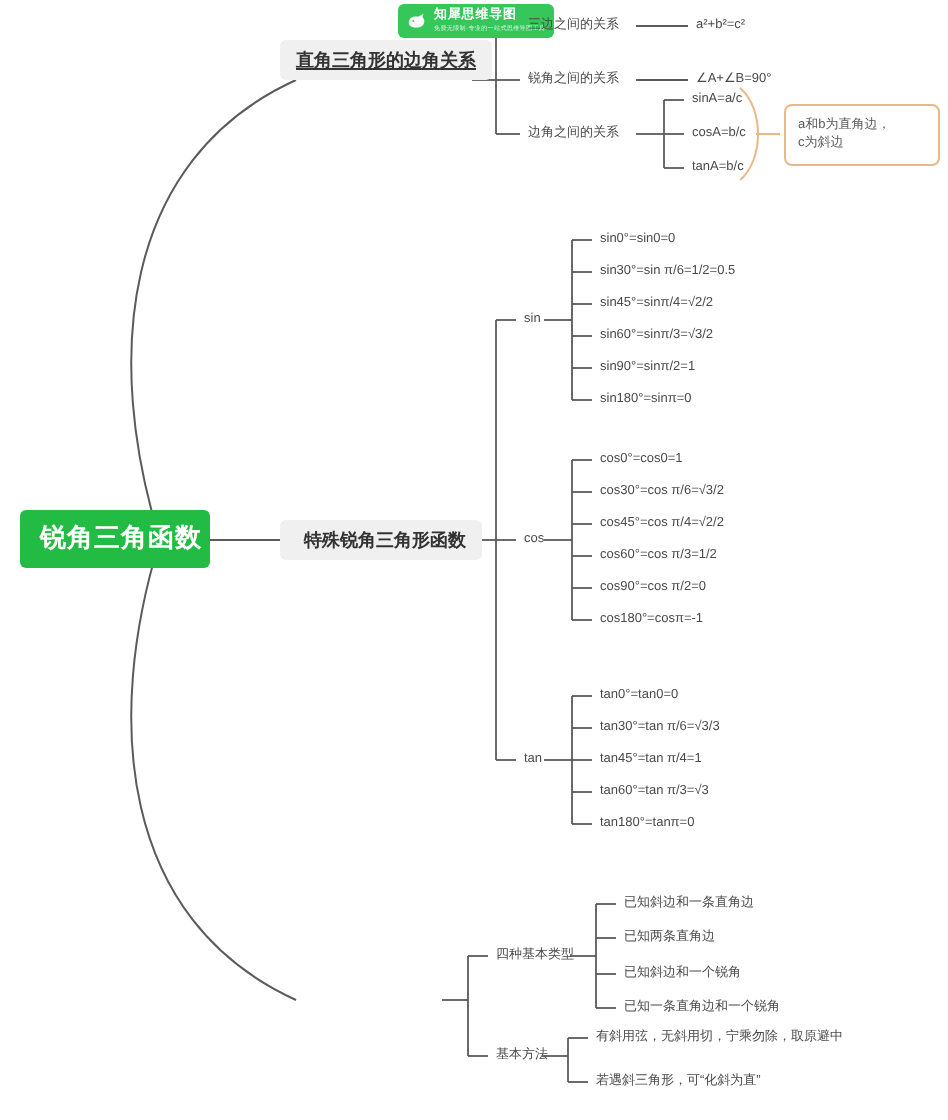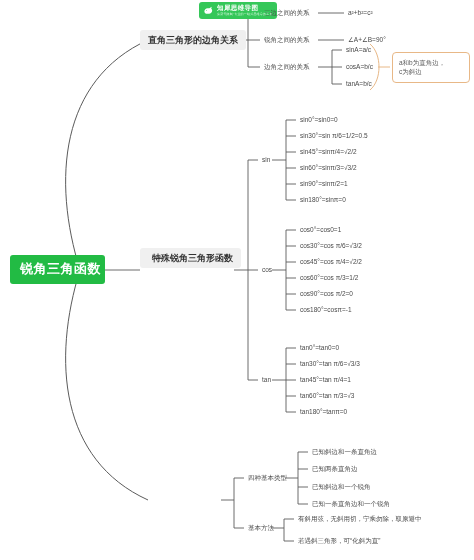--- a/index.html
+++ b/index.html
@@ -199,37 +199,37 @@
       <circle cx="8" cy="12" r="1" fill="#35c759"></circle>
     </svg>
     <span class="logo-text">
       <span class="logo-title">知犀思维导图</span>
       <span class="logo-sub">免费无限制·专业的一站式思维导图工具</span>
     </span>
   </div>
 
   <div class="node root" style="left:10px; top:255px; width:95px;">锐角三角函数</div>
 
-  <div class="node lvl1" style="left:140px; top:30px;">直角三角形的边角关系</div>
+  <div class="node lvl1" style="left:140px; top:20px;text-decoration:underline;">直角三角形的边角关系</div>
 
   <div class="node lvl2" style="left:262px; top:8px;">三边之间的关系</div>
   <div class="node leaf" style="left:346px; top:8px;">a²+b²=c²</div>
 
   <div class="node lvl2" style="left:262px; top:35px;">锐角之间的关系</div>
   <div class="node leaf" style="left:346px; top:35px;">∠A+∠B=90°</div>
 
   <div class="node lvl2" style="left:262px; top:62px;">边角之间的关系</div>
   <div class="node leaf" style="left:344px; top:45px;">sinA=a/c</div>
   <div class="node leaf" style="left:344px; top:62px;">cosA=b/c</div>
   <div class="node leaf" style="left:344px; top:79px;">tanA=b/c</div>
 
   <div class="note" style="left:392px; top:52px; width:78px;">a和b为直角边，
 c为斜边</div>
 
-  <div class="node lvl1" style="left:140px; top:248px;padding-left:12px;">特殊锐角三角形函数</div>
+  <div class="node lvl1" style="left:140px; top:260px;padding-left:12px;">特殊锐角三角形函数</div>
 
   <div class="node lvl2" style="left:260px; top:155px;">sin</div>
   <div class="node leaf" style="left:298px; top:115px;">sin0°=sin0=0</div>
   <div class="node leaf" style="left:298px; top:131px;">sin30°=sin π/6=1/2=0.5</div>
   <div class="node leaf" style="left:298px; top:147px;">sin45°=sinπ/4=√2/2</div>
   <div class="node leaf" style="left:298px; top:163px;">sin60°=sinπ/3=√3/2</div>
   <div class="node leaf" style="left:298px; top:179px;">sin90°=sinπ/2=1</div>
   <div class="node leaf" style="left:298px; top:195px;">sin180°=sinπ=0</div>
 
   <div class="node lvl2" style="left:260px; top:265px;">cos</div>

